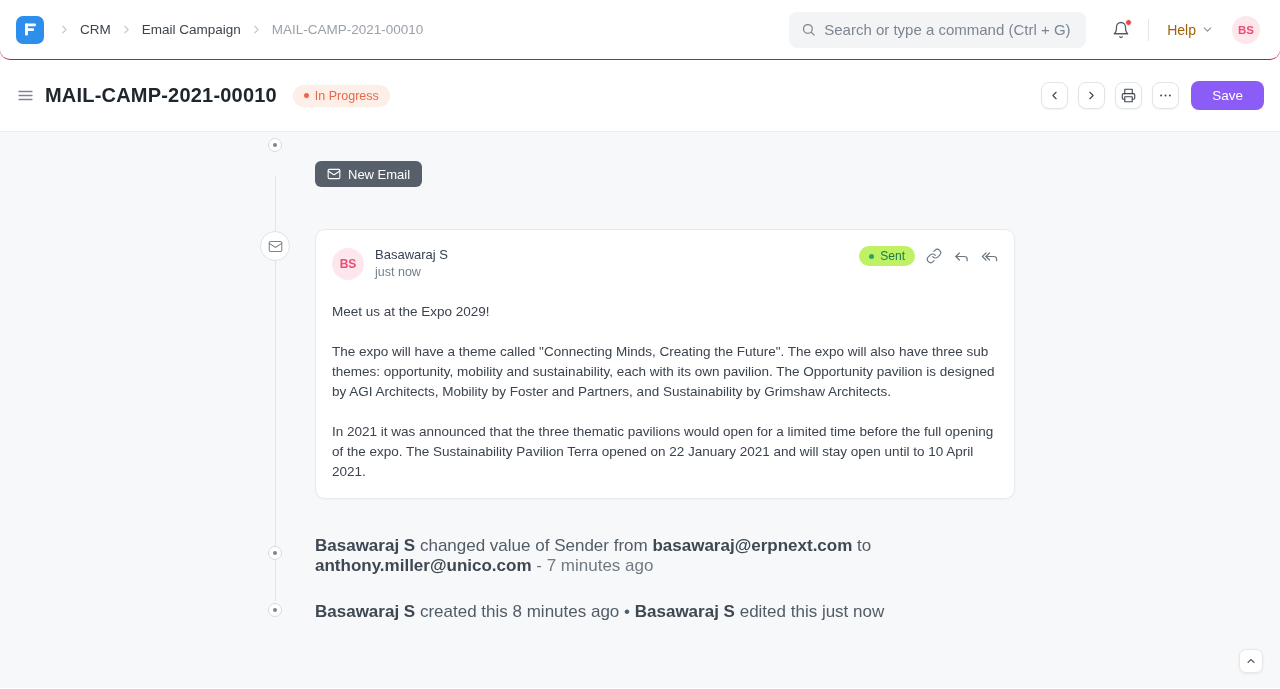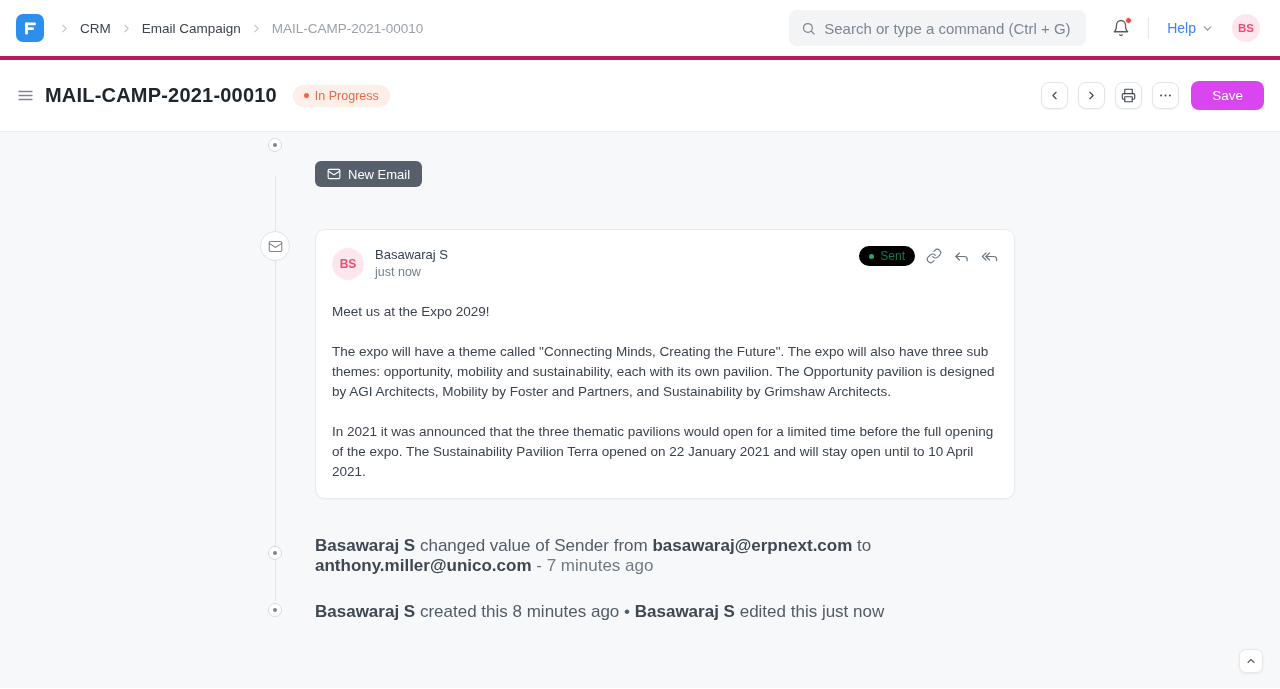--- a/index.html
+++ b/index.html
@@ -6,21 +6,21 @@
   html,body { width:1280px; height:689px; overflow:hidden; }
   body {
     font-family:"Liberation Sans","DejaVu Sans",sans-serif;
     background:#fff; color:#3b434e; font-size:14px;
   }
   svg { display:block; }
 
   
   .navbar {
     height:60px; display:flex; align-items:center;
-    padding:0 20px 0 16px; background:#fff; border-bottom:4px solid #be185d;
+    padding:0 20px 0 16px; background:#fff; border-bottom:1px solid #be185d;border-radius:10px;
   }
   .logo {
     width:28px; height:28px; border-radius:7px; background:#2d8eeb;
     display:flex; align-items:center; justify-content:center; flex:0 0 auto;
     cursor:pointer;
   }
   .breadcrumb { display:flex; align-items:center; margin-left:14px; gap:9px; font-size:13.5px; }
   .crumb-sep { color:#c6cbd1; display:flex; }
   .crumb-link { color:#3d444d; font-weight:500; cursor:pointer; }
   .crumb-current { color:#9aa1a9; font-weight:500; }
@@ -37,21 +37,21 @@
   }
   .search-box input::placeholder { color:#7c8691; opacity:1; }
 
   .bell-wrap { position:relative; margin-left:26px; cursor:pointer; color:#525c66; }
   .bell-dot {
     position:absolute; top:-2px; right:-2px; width:7px; height:7px;
     border-radius:50%; background:#e5484d; border:1.5px solid #fff;
   }
   .nav-divider { width:1px; height:22px; background:#e4e7ea; margin-left:18px; }
   .help { display:flex; align-items:center; gap:5px; margin-left:18px; cursor:pointer; }
-  .help-label { font-size:14px; color:#3b82f6; }
+  .help-label { font-size:14px; color:#a16207; }
   .help svg { color:#8a929b; }
   .avatar {
     width:28px; height:28px; border-radius:50%; margin-left:18px;
     background:#fde7ed; color:#ef4b74; font-size:11.5px; font-weight:600;
     display:flex; align-items:center; justify-content:center; cursor:pointer;
   }
 
   
   .page-header {
     height:72px; display:flex; align-items:center; padding:0 16px;
@@ -71,21 +71,21 @@
 
   .header-actions { margin-left:auto; display:flex; align-items:center; gap:10px; }
   .icon-btn {
     width:27px; height:27px; border-radius:8px; background:#fff;
     border:1px solid #e2e5e8; box-shadow:0 1px 2px rgba(0,0,0,.05);
     display:flex; align-items:center; justify-content:center;
     color:#40474f; cursor:pointer;
   }
   .save-btn {
     height:29px; padding:0 21px; margin-left:2px; border:none; border-radius:8px;
-    background:#d946ef; color:#fff; font-family:inherit; font-size:13.5px;
+    background:#8b5cf6; color:#fff; font-family:inherit; font-size:13.5px;
     font-weight:500; cursor:pointer;
   }
 
   
   .content {
     height:556px; background:#f7f8f9; position:relative; overflow:hidden;
   }
   .timeline { position:relative; margin-left:275px; width:624px; }
   .tl-line {
     position:absolute; left:0; top:44px; height:425px; width:1px;
@@ -122,21 +122,21 @@
     width:32px; height:32px; border-radius:50%; background:#fde7ed;
     color:#ef4b74; font-size:12px; font-weight:600;
     display:flex; align-items:center; justify-content:center; flex:0 0 auto;
     margin-top:2px;
   }
   .email-meta { margin-left:11px; }
   .email-author { font-size:13px; font-weight:500; color:#374151; padding-top:1px; }
   .email-time { font-size:12.5px; color:#74808b; margin-top:3px; }
   .email-head-right { margin-left:auto; display:flex; align-items:center; gap:11px; }
   .sent-badge {
-    display:inline-flex; align-items:center; gap:6px; background:#000000;
+    display:inline-flex; align-items:center; gap:6px; background:#bef264;
     color:#18794e; font-size:12px; font-weight:500; padding:3px 10px;
     border-radius:999px;
   }
   .sent-badge .dot { width:5px; height:5px; border-radius:50%; background:#2ea269; }
   .email-action-icon { color:#6b7680; cursor:pointer; }
 
   .email-body { margin-top:22px; font-size:13.5px; line-height:20px; color:#3b434e; }
   .email-body p + p { margin-top:20px; }
 
   

